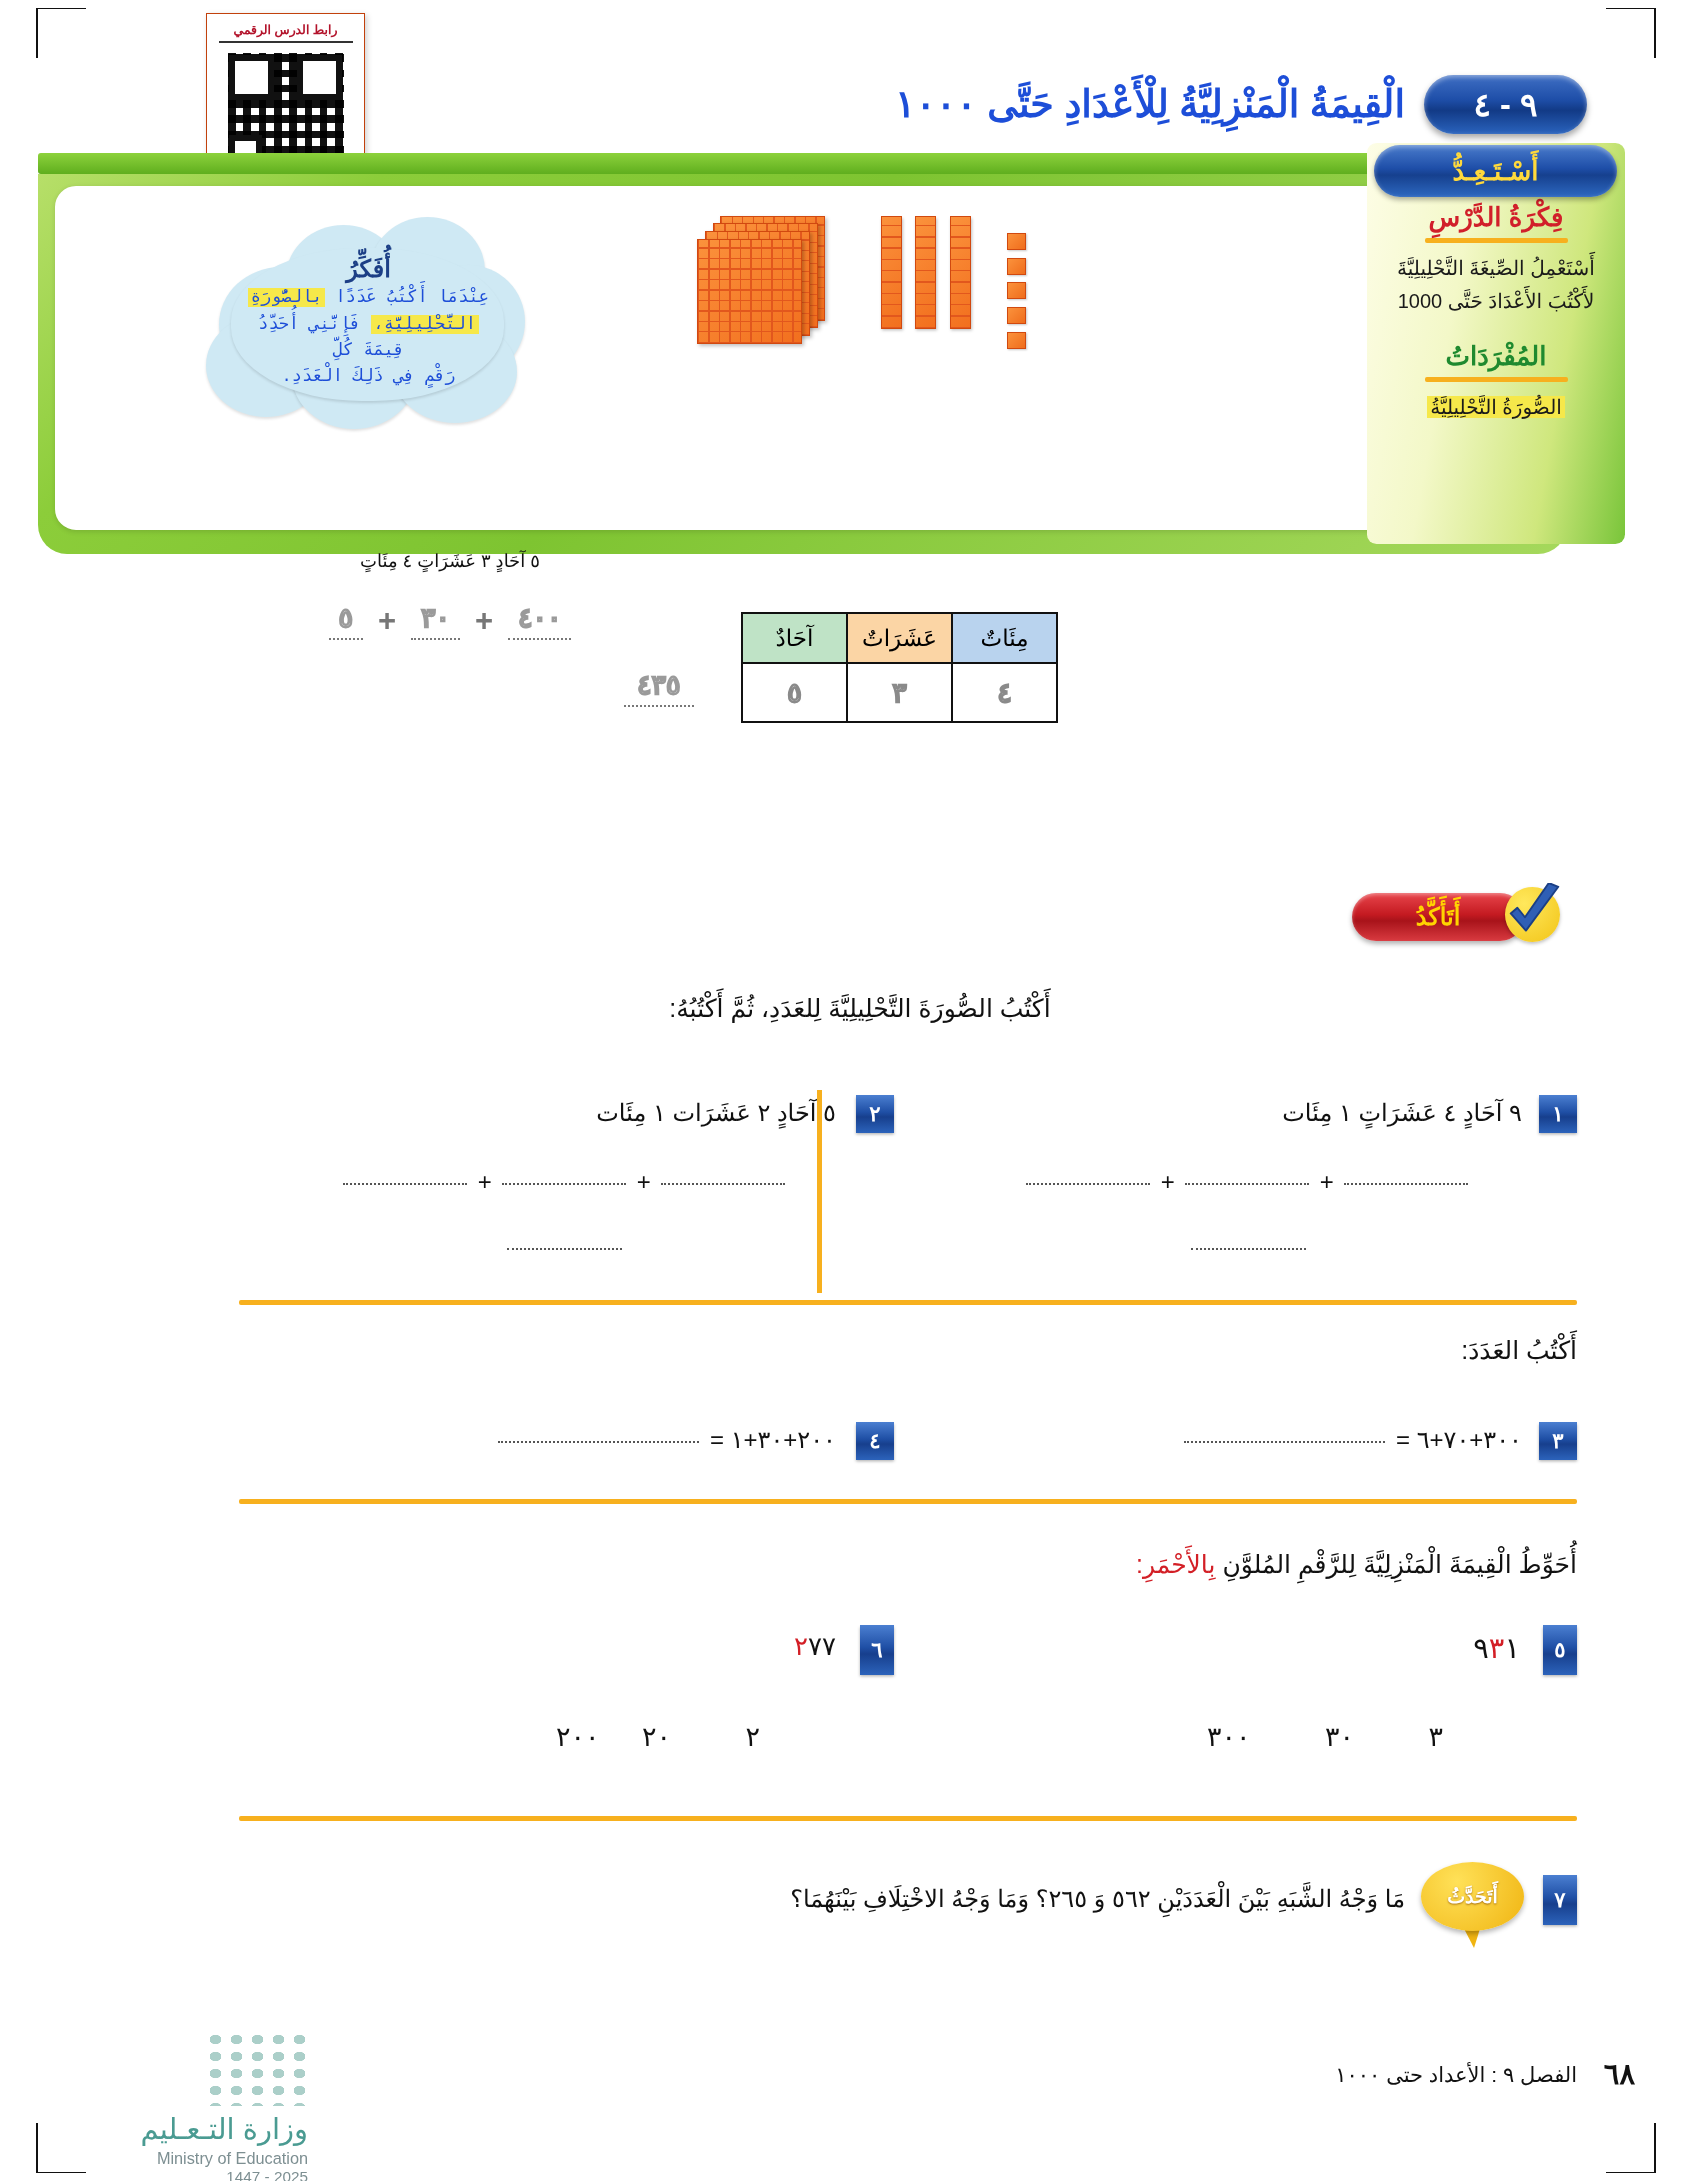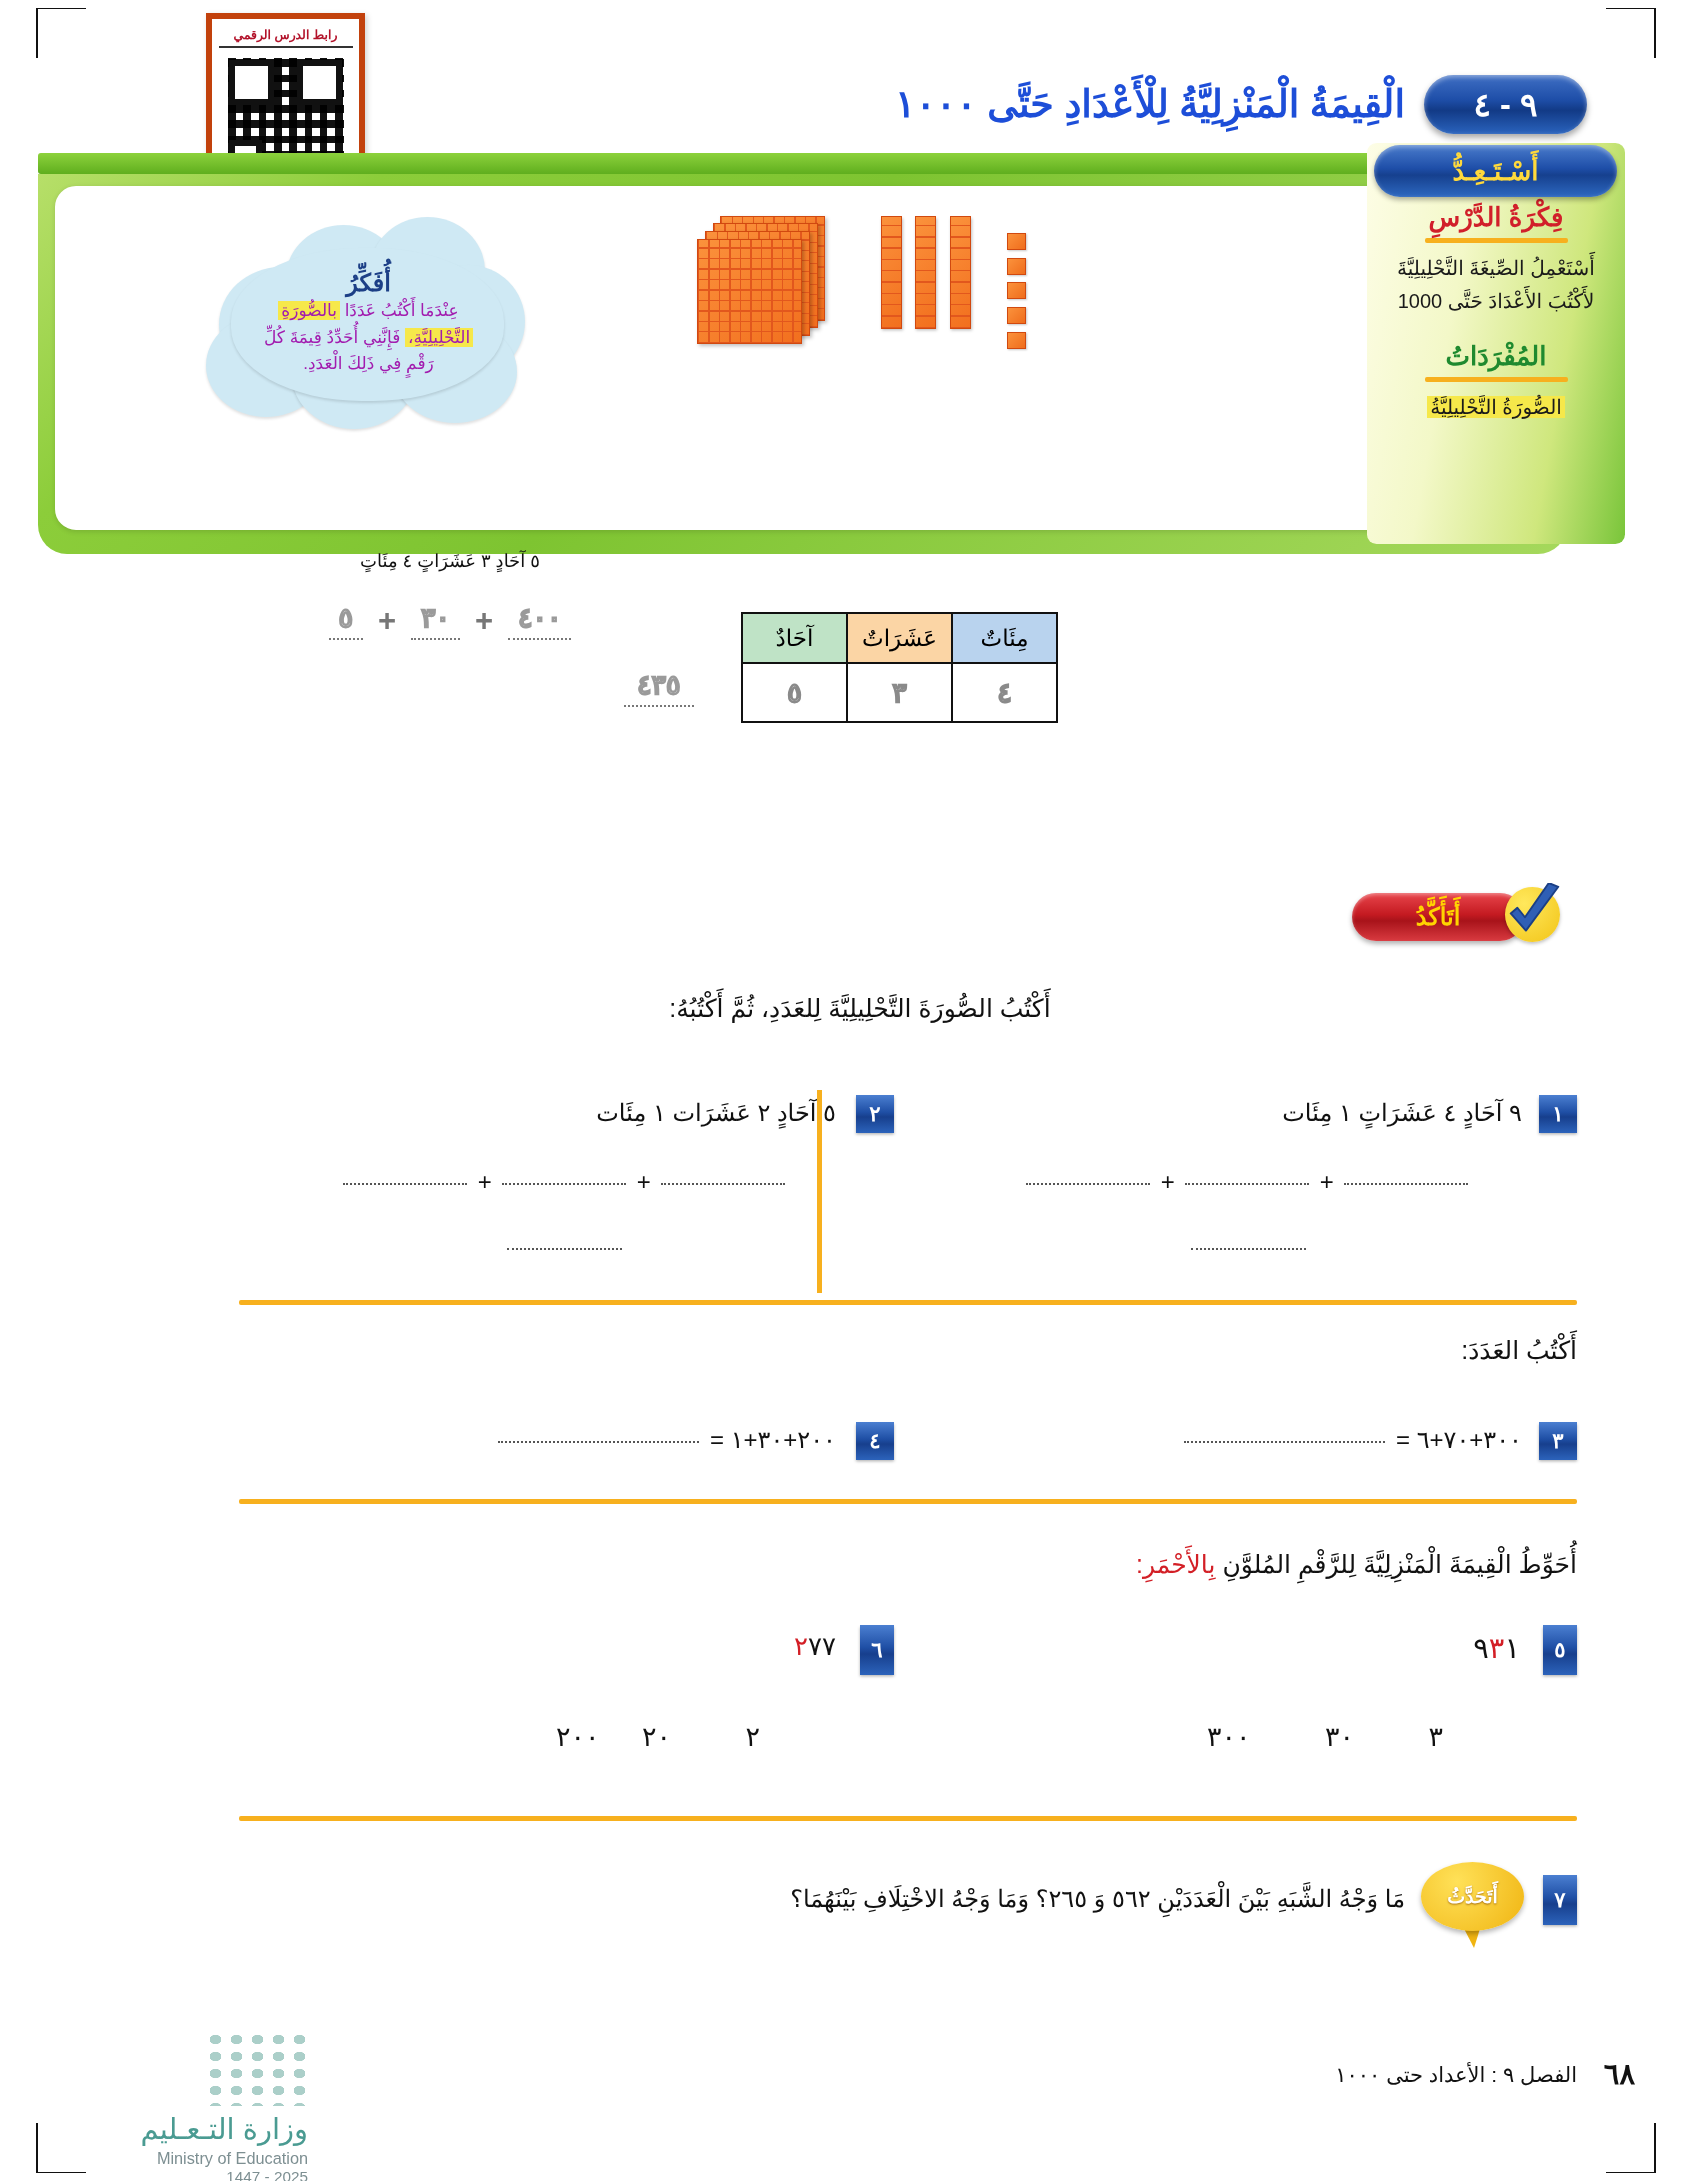--- a/index.html
+++ b/index.html
@@ -14,21 +14,21 @@
   .page { position:absolute; inset:0; }
 
   
   .crop { position:absolute; background:#111; }
   .crop.v { width:1.9px; height:50px; }
   .crop.h { height:1.9px; width:50px; }
 
   
   .qr-card {
     position:absolute; left:206px; top:13.4px; width:159px; height:277px;
-    background:#fff; border:6px solid #c2410c; box-shadow:1.9px 1.9px 5.7px rgba(0,0,0,.18);
+    background:#fff; border:1px solid #c2410c; box-shadow:1.9px 1.9px 5.7px rgba(0,0,0,.18);
     display:flex; flex-direction:column; align-items:center; padding-top:7.6px;
   }
   .qr-label { font-size:12.4px; color:#b3132b; font-weight:bold; font-family:"Liberation Sans",sans-serif; }
   .qr-rule { width:134px; height:1.9px; background:#333; margin:3.8px 0 7.6px; }
   .qr-box { width:122px; height:122px; background:
       repeating-linear-gradient(0deg,#111 0 7.6px,#fff 7.6px 15.3px),
       repeating-linear-gradient(90deg,#111 0 7.6px,transparent 7.6px 15.3px);
     background-blend-mode:multiply; border:3.8px solid #fff; position:relative; }
   .qr-box::before, .qr-box::after, .qr-eye3 {
     content:""; position:absolute; width:32.5px; height:32.5px; background:#fff;
@@ -95,21 +95,21 @@
   .cloud {
     position:absolute; left:206px; top:215px; width:325px; height:220px;
   }
   .cloud .blob { position:absolute; background:#cfe9f4; border-radius:50%; box-shadow:0 1.9px 2.9px rgba(0,0,0,.12); }
   .cloud-text {
     position:absolute; inset:0; z-index:3; display:flex; flex-direction:column;
     align-items:center; justify-content:center; padding:25px 29px 29px;
     text-align:center;
   }
   .cloud-title { color:#1c3f86; font-size:24px; font-weight:bold; font-family:"Liberation Sans",sans-serif; margin-bottom:1.9px; }
-  .cloud-body { font-size:17px; line-height:1.55; color:#a21caf; font-family:Liberation Sans, sans-serif; }
+  .cloud-body { font-size:17px; line-height:1.55; color:#1d4ed8; font-family:Liberation Mono, monospace; }
 
   
   .blocks { position:absolute; left:703px; top:206px; width:373px; height:177px; }
   .flat { position:absolute; width:105px; height:105px;
           background:
             repeating-linear-gradient(0deg,#e2571d 0 1.4px,transparent 1.4px 10.5px),
             repeating-linear-gradient(90deg,#e2571d 0 1.4px,transparent 1.4px 10.5px),
             linear-gradient(135deg,#fb923c,#f26f1e);
           border:1.9px solid #d1490f; box-shadow:1.9px 1.9px 3.8px rgba(0,0,0,.25); }
   .rod { position:absolute; width:21px; height:113px;

